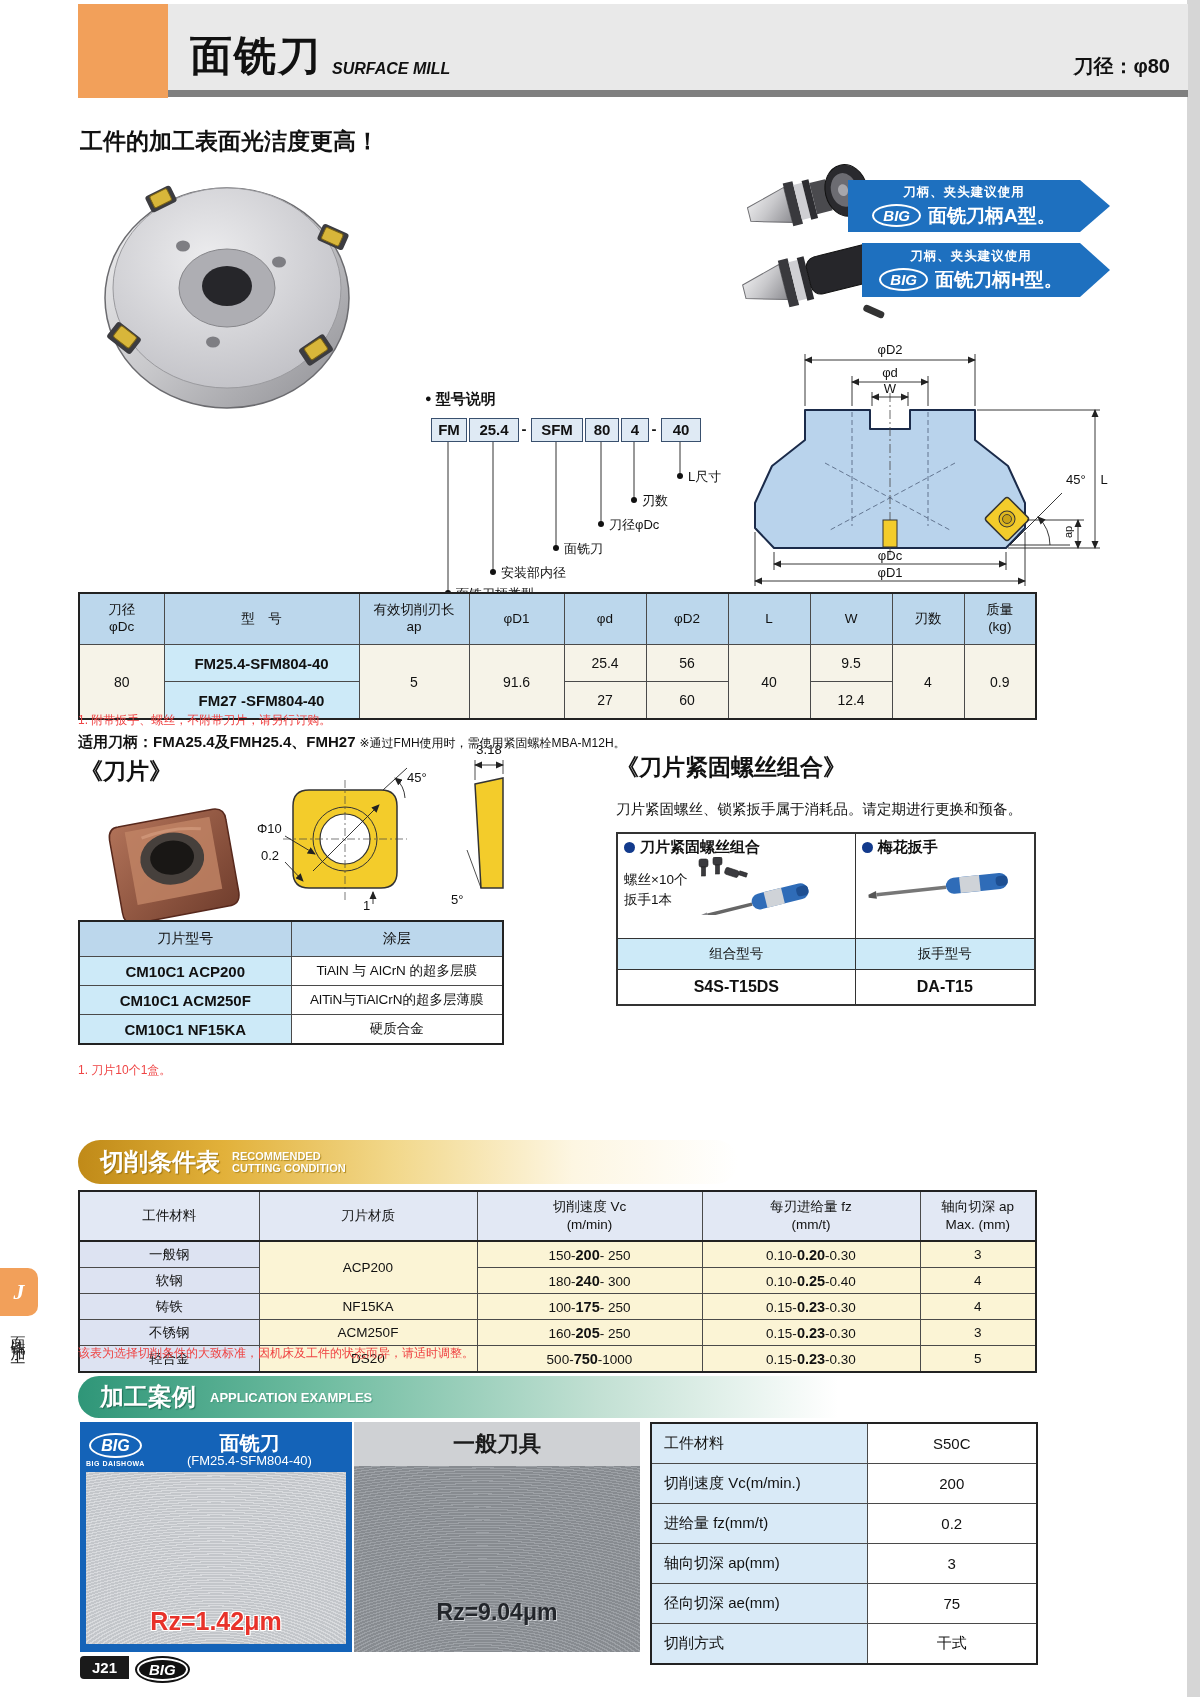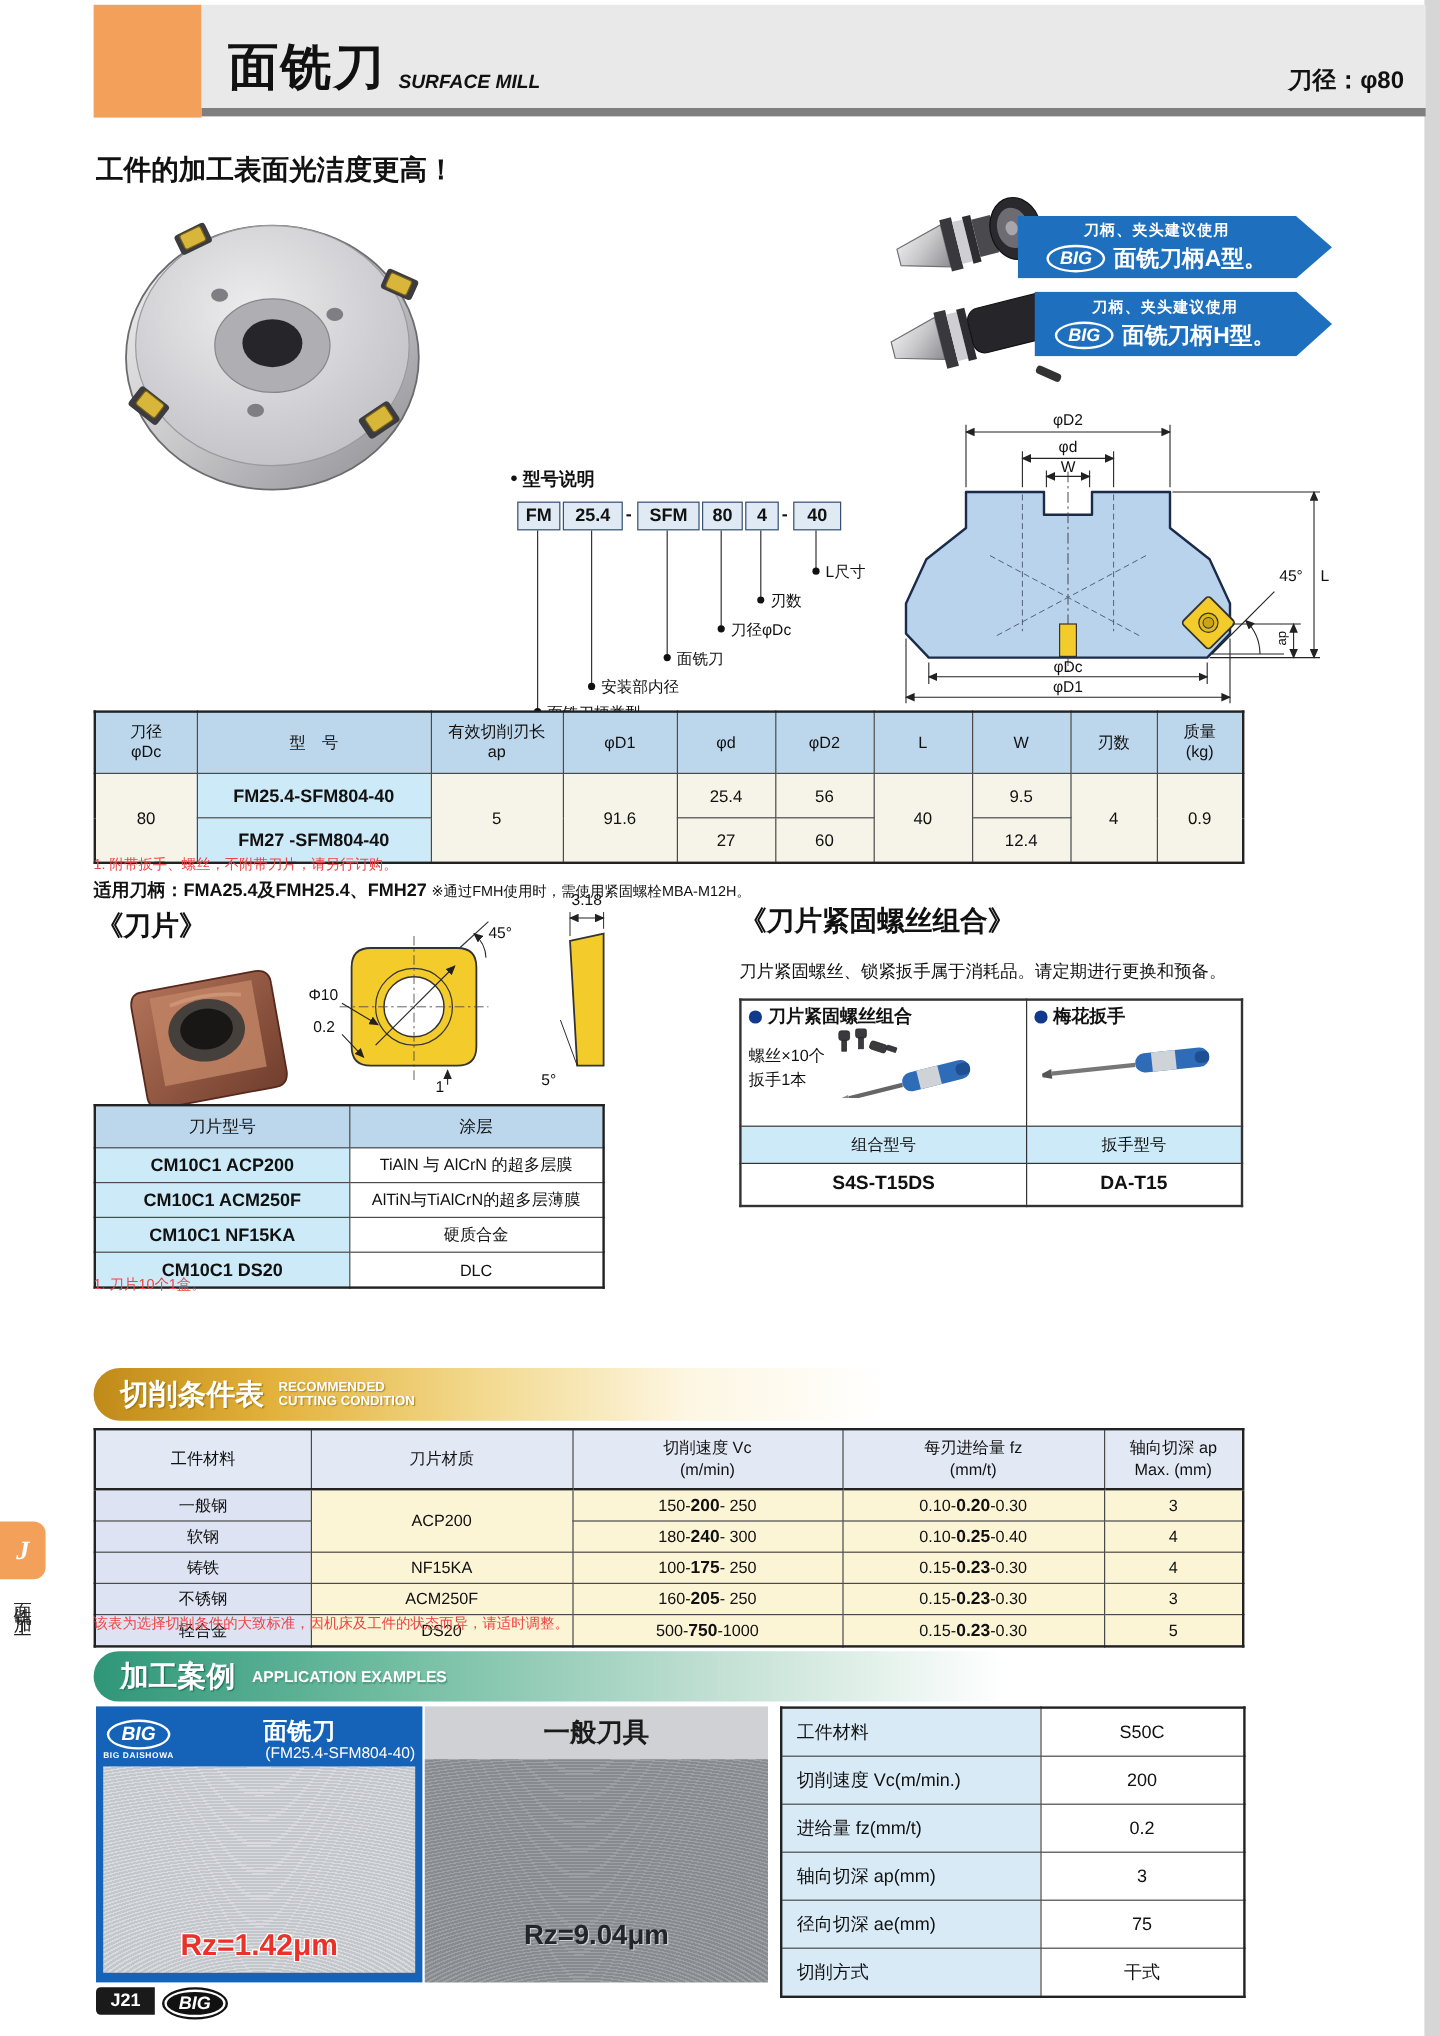--- a/index.html
+++ b/index.html
@@ -91,21 +91,21 @@
     display:flex;align-items:center;padding-left:22px;box-sizing:border-box;gap:14px;}
   .green-banner .cn{font-size:24px;font-weight:bold;color:#fff;text-shadow:1px 1px 1px #1d6b54;}
   .green-banner .en{font-size:13px;font-weight:bold;color:#fff;text-shadow:1px 1px 1px #4d9a80;}
   .panel-big{position:absolute;left:80px;top:1422px;width:272px;height:230px;background:#1463b8;
              box-sizing:border-box;padding:6px;}
   .panel-big .hd{display:flex;align-items:center;gap:8px;color:#fff;height:44px;}
   .pb-logo{text-align:center;line-height:1;}
   .pb-logo .oval-logo{font-size:16px;padding:1px 10px;}
   .pb-logo .sub{font-size:7px;font-weight:bold;letter-spacing:.5px;display:block;margin-top:2px;color:#fff;}
   .pb-title{font-size:20px;font-weight:bold;line-height:1.1;text-align:center;flex:1;}
-  .pb-model{font-size:13px;font-weight:normal;display:block;text-align:right;}
+  .pb-model{font-size:13px;font-weight:normal;display:block;}
   .photo1{position:relative;width:100%;height:172px;
     background:repeating-radial-gradient(ellipse 140% 110% at 50% 125%,#d9dbde 0 2px,#c3c6ca 2px 5px);}
   .photo2{position:relative;width:100%;height:186px;
     background:repeating-radial-gradient(ellipse 150% 120% at 45% 130%,#9da1a6 0 2px,#878b90 2px 5px);}
   .rz-red{position:absolute;bottom:8px;width:100%;text-align:center;font-size:25px;font-weight:bold;color:#e8322a;
     text-shadow:-1px -1px 0 #fff,1px -1px 0 #fff,-1px 1px 0 #fff,1px 1px 0 #fff;}
   .rz-dark{position:absolute;bottom:26px;width:100%;text-align:center;font-size:23px;font-weight:bold;color:#22252a;
     text-shadow:1px 1px 0 #cfd2d6;}
   .panel-gen{position:absolute;left:354px;top:1422px;width:286px;height:230px;background:#cfd1d4;}
   .panel-gen .hd{height:44px;display:flex;align-items:center;justify-content:center;font-size:22px;font-weight:bold;color:#1b1b1b;}
@@ -424,24 +424,20 @@
           <td class="mdl">CM10C1 ACP200</td>
         <td>TiAlN 与 AlCrN 的超多层膜</td>
         </tr>
     <tr>
           <td class="mdl">CM10C1 ACM250F</td>
         <td>AlTiN与TiAlCrN的超多层薄膜</td>
         </tr>
     <tr>
           <td class="mdl">CM10C1 NF15KA</td>
         <td>硬质合金</td>
-        </tr>
-    <tr>
-          <td class="mdl">CM10C1 DS20</td>
-        <td>DLC</td>
         </tr>
   </tbody>
     </table>
   <div class="tbl-note" style="left:78px;top:1062px">1. 刀片10个1盒。</div>
 
   <div class="sec-title" style="left:616px;top:752px">《刀片紧固螺丝组合》</div>
   <div class="screw-desc">刀片紧固螺丝、锁紧扳手属于消耗品。请定期进行更换和预备。</div>
   <table class="screw-box">
     <colgroup>
         <col style="width:240px">

